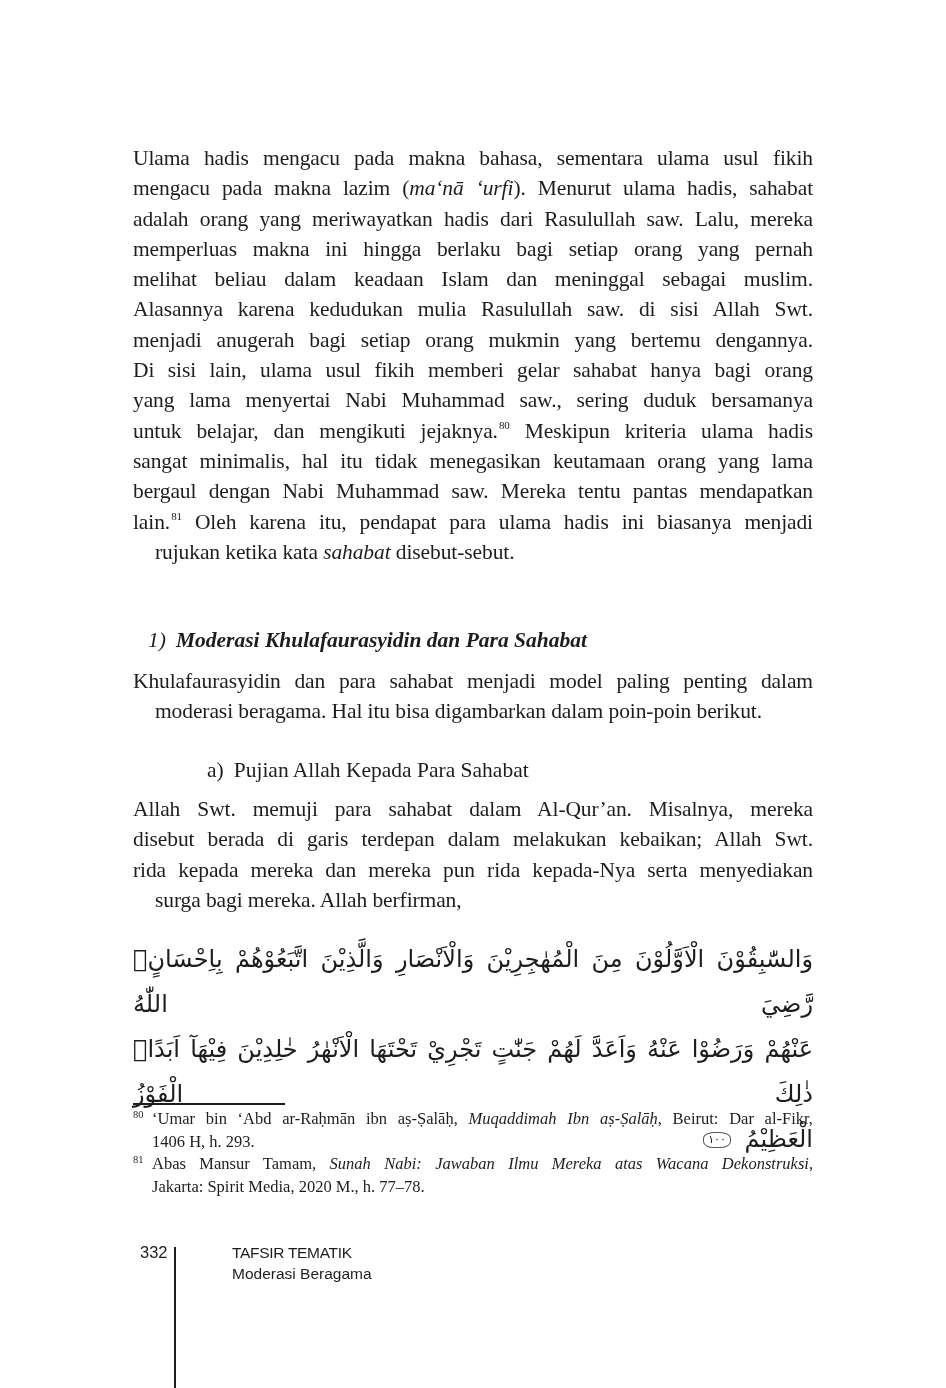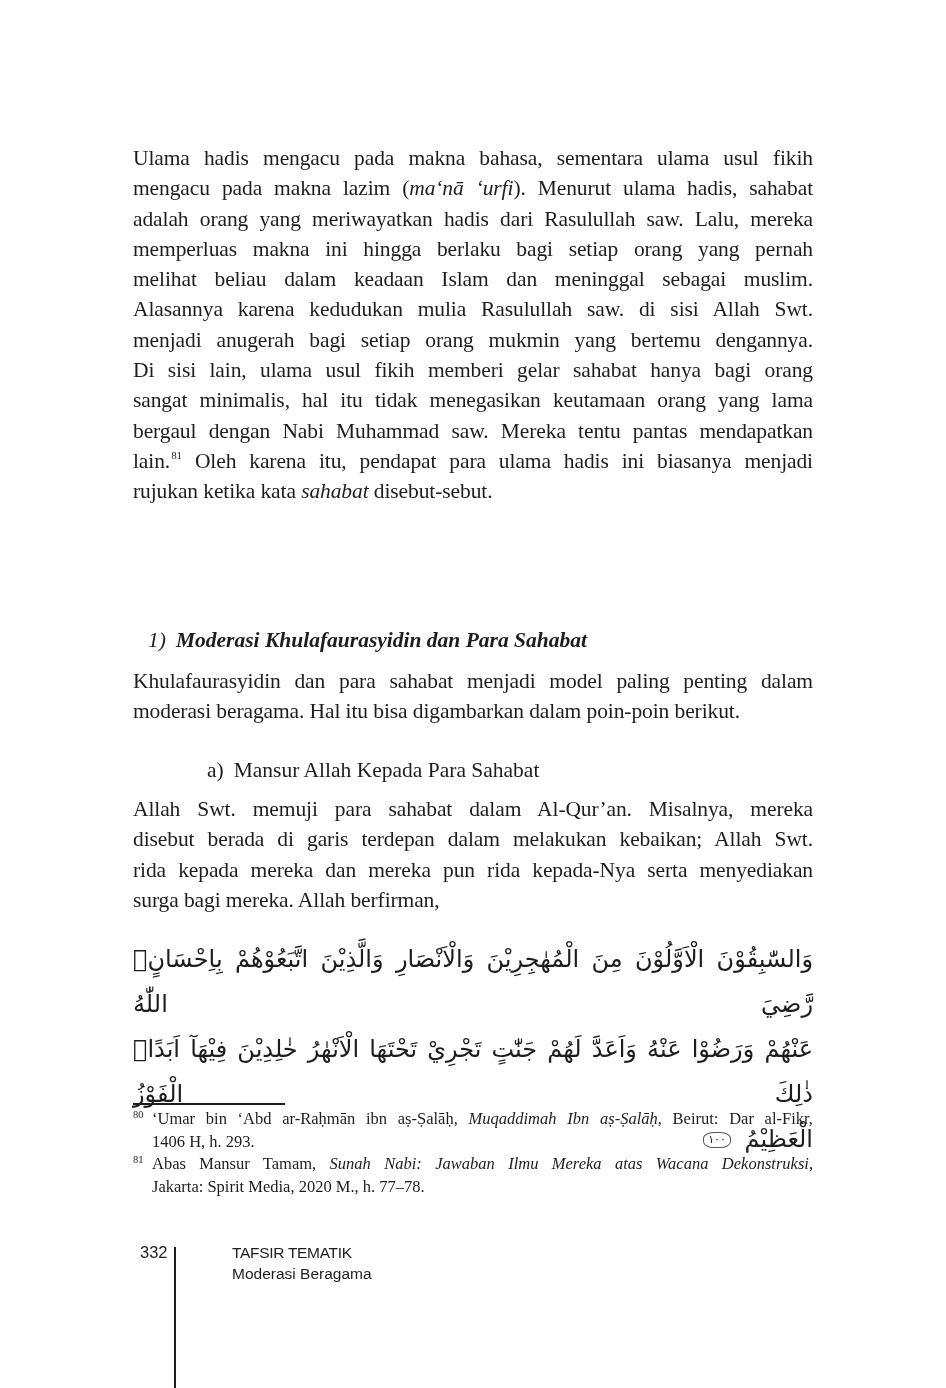--- a/index.html
+++ b/index.html
@@ -31,20 +31,21 @@
     }
     .para-1 { top: 143px; }
     .para-1 .line, .para-2 .line, .para-3 .line {
       display: block;
       text-align: justify;
       text-align-last: justify;
       white-space: nowrap;
     }
     .para-1 .line.last, .para-2 .line.last, .para-3 .line.last {
       text-align-last: left;
+      margin-left: 22px;
     }
     .para-1 .line, .para-2 .line, .para-3 .line { white-space: normal; }
     sup.fn {
       font-size: 11px;
       vertical-align: 9px;
       line-height: 0;
       margin-left: 1px;
     }
     .heading-1 {
       position: absolute;
@@ -157,37 +158,39 @@
 
   <div class="text-block para-1">
     <span class="line">Ulama hadis mengacu pada makna bahasa, sementara ulama usul fikih</span>
     <span class="line"><span>mengacu pada makna lazim (</span><em>ma‘nā ‘urfi</em><span>). Menurut ulama hadis, sahabat</span></span>
     <span class="line">adalah orang yang meriwayatkan hadis dari Rasulullah saw. Lalu, mereka</span>
     <span class="line">memperluas makna ini hingga berlaku bagi setiap orang yang pernah</span>
     <span class="line">melihat beliau dalam keadaan Islam dan meninggal sebagai muslim.</span>
     <span class="line">Alasannya karena kedudukan mulia Rasulullah saw. di sisi Allah Swt.</span>
     <span class="line">menjadi anugerah bagi setiap orang mukmin yang bertemu dengannya.</span>
     <span class="line">Di sisi lain, ulama usul fikih memberi gelar sahabat hanya bagi orang</span>
+    <span class="line">yang lama menyertai Nabi Muhammad saw., sering duduk bersamanya</span>
+    <span class="line"><span>untuk belajar, dan mengikuti jejaknya.</span><sup class="fn">80</sup><span> Meskipun kriteria ulama hadis</span></span>
     <span class="line">sangat minimalis, hal itu tidak menegasikan keutamaan orang yang lama</span>
     <span class="line">bergaul dengan Nabi Muhammad saw. Mereka tentu pantas mendapatkan</span>
     <span class="line"><span>lain.</span><sup class="fn">81</sup><span> Oleh karena itu, pendapat para ulama hadis ini biasanya menjadi</span></span>
     <span class="line last"><span>rujukan ketika kata </span><em>sahabat</em><span> disebut-sebut.</span></span>
   </div>
 
   <div class="heading-1">
     <span class="num">1)</span><span>Moderasi Khulafaurasyidin dan Para Sahabat</span>
   </div>
 
   <div class="text-block para-2">
     <span class="line">Khulafaurasyidin dan para sahabat menjadi model paling penting dalam</span>
     <span class="line last">moderasi beragama. Hal itu bisa digambarkan dalam poin-poin berikut.</span>
   </div>
 
   <div class="heading-a">
-    <span class="num">a)</span><span>Mansur Allah Kepada Para Sahabat</span>
+    <span class="num">a)</span><span>Pujian Allah Kepada Para Sahabat</span>
   </div>
 
   <div class="text-block para-3">
     <span class="line">Allah Swt. memuji para sahabat dalam Al-Qur’an. Misalnya, mereka</span>
     <span class="line">disebut berada di garis terdepan dalam melakukan kebaikan; Allah Swt.</span>
     <span class="line">rida kepada mereka dan mereka pun rida kepada-Nya serta menyediakan</span>
     <span class="line last">surga bagi mereka. Allah berfirman,</span>
   </div>
 
   <div class="arabic" lang="ar">

